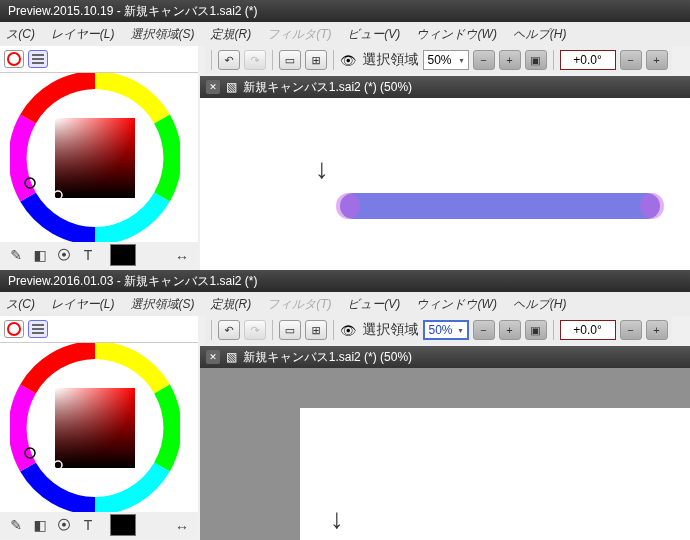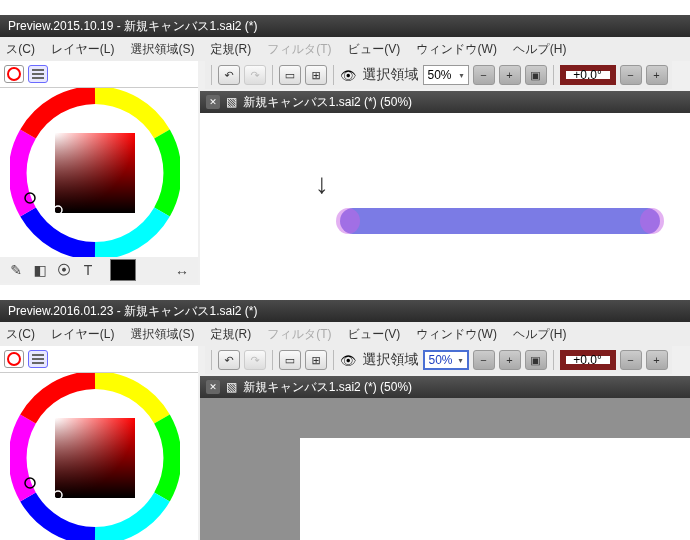--- a/index.html
+++ b/index.html
@@ -1,20 +1,20 @@
 <!DOCTYPE html>
 <html><head>
 <meta charset="utf-8">
 <style>
 * { margin: 0; padding: 0; box-sizing: border-box; font-family: "MS PGothic", sans-serif; font-size: 12px; }
 body { background: #fff; width: 690px; height: 540px; overflow: hidden; }
-.app-window { position: relative; background: #f0f0f0; margin-top: 15px; }
+.app-window { position: relative; background: #f0f0f0; }
 .titlebar { background: linear-gradient(#4a4a4a, #2a2a2a); color: #fff; padding: 4px 8px; font-size: 12px; height: 22px; line-height: 14px; }
 .menubar { background: #ededed; display: flex; gap: 16px; padding: 4px 6px; height: 24px; align-items: center; }
-.menu-item { color: #333; cursor: pointer; }
+.menu-item { color: #333; cursor: pointer; font-style: italic; }
 .menu-item.disabled { color: #aaa; text-align: center; }
 .tb-section { position: absolute; left: 205px; top: 46px; display: flex; align-items: center; gap: 4px; background: #ededed; padding: 4px; }
 .tb-btn { width: 22px; height: 20px; background: linear-gradient(#fafafa,#ddd); border: 1px solid #999; border-radius: 3px; display: flex; align-items: center; justify-content: center; font-size: 11px; color: #333; cursor: pointer; }
 .tb-btn.disabled { color: #bbb; border-color: #ccc; }
 .tb-btn.dark { background: linear-gradient(#ccc,#aaa); }
 .sep { width: 1px; height: 20px; background: #bbb; margin: 0 2px; }
 .zoom-input { width: 46px; height: 20px; border: 1px solid #999; background: #fff; font-size: 11px; padding: 4px 4px; display: flex; align-items: center; justify-content: space-between; }
 .zoom-input.highlight { border: 2px solid #4a6fd4; color: #2040c0; }
 .dropdown-arrow { font-size: 8px; color: #555; }
 .left-panel { position: absolute; left: 0; top: 46px; width: 198px; background: #fff; }
@@ -31,21 +31,21 @@
 .doc-tab { position: absolute; left: 200px; right: 0; background: linear-gradient(#555,#333); color: #fff; height: 22px; display: flex; align-items: center; padding: 0 6px; gap: 6px; }
 .doc-tab .x { width: 14px; height: 14px; background: #666; border-radius: 2px; display: flex; align-items: center; justify-content: center; font-size: 9px; }
 .canvas-area { position: absolute; left: 200px; right: 0; background: #909090; }
 .canvas { background: #fff; margin: 0; position: absolute; }
 .arrow-annot { position: absolute; font-size: 28px; color: #333; font-family: sans-serif; }
 .handwriting { position: absolute; font-family: sans-serif; color: #222; font-size: 24px; font-weight: bold; }
 .stroke1 { position: absolute; width: 320px; height: 26px; background: #7b7be5; border-radius: 14px; }
 .stroke1::before, .stroke1::after { content: ''; position: absolute; width: 24px; height: 26px; background: rgba(200,100,230,0.5); border-radius: 50%; top: 0; }
 .stroke1::before { left: -4px; }
 .stroke1::after { right: -4px; }
-.angle-box { width: 56px; height: 20px; border: 6px solid #7f1d1d; background: #fff; display: flex; align-items: center; justify-content: center; font-size: 11px; }
+.angle-box { width: 56px; height: 20px; border: 1px solid #7f1d1d; background: #fff; display: flex; align-items: center; justify-content: center; font-size: 11px; }
 .tooltip { position: absolute; background: #ffffe0; border: 1px solid #888; padding: 3px 6px; font-size: 11px; box-shadow: 1px 1px 2px rgba(0,0,0,0.3); }
 .eye-icon { font-size: 13px; }
 .label-txt { font-size: 14px; color: #333; margin-left: 2px; }
 </style>
 </head>
 <body>
 
 <div class="app-window" style="height:270px">
   <div class="titlebar">
     <span>Preview.2015.10.19 - 新規キャンバス1.sai2 (*)</span>
@@ -148,21 +148,21 @@
     <span class="tool">◧</span>
     <span class="tool">⦿</span>
     <span class="tool">T</span>
     <div class="swatch"></div>
     <span class="tool" style="margin-left:auto">↔</span>
   </div>
 </div>
 
 <div class="app-window" style="height:270px">
   <div class="titlebar">
-    <span>Preview.2016.01.23 - 新規キャンバス1.sai2 (*)</span>
+    <span>Preview.2016.01.03 - 新規キャンバス1.sai2 (*)</span>
   </div>
   <div class="menubar">
     <span class="menu-item"><span>ス(C)</span></span>
     <span class="menu-item"><span>レイヤー(L)</span></span>
     <span class="menu-item"><span>選択領域(S)</span></span>
     <span class="menu-item"><span>定規(R)</span></span>
     <span class="menu-item disabled"><span>フィルタ(T)</span></span>
     <span class="menu-item"><span>ビュー(V)</span></span>
     <span class="menu-item"><span>ウィンドウ(W)</span></span>
     <span class="menu-item"><span>ヘルプ(H)</span></span>

